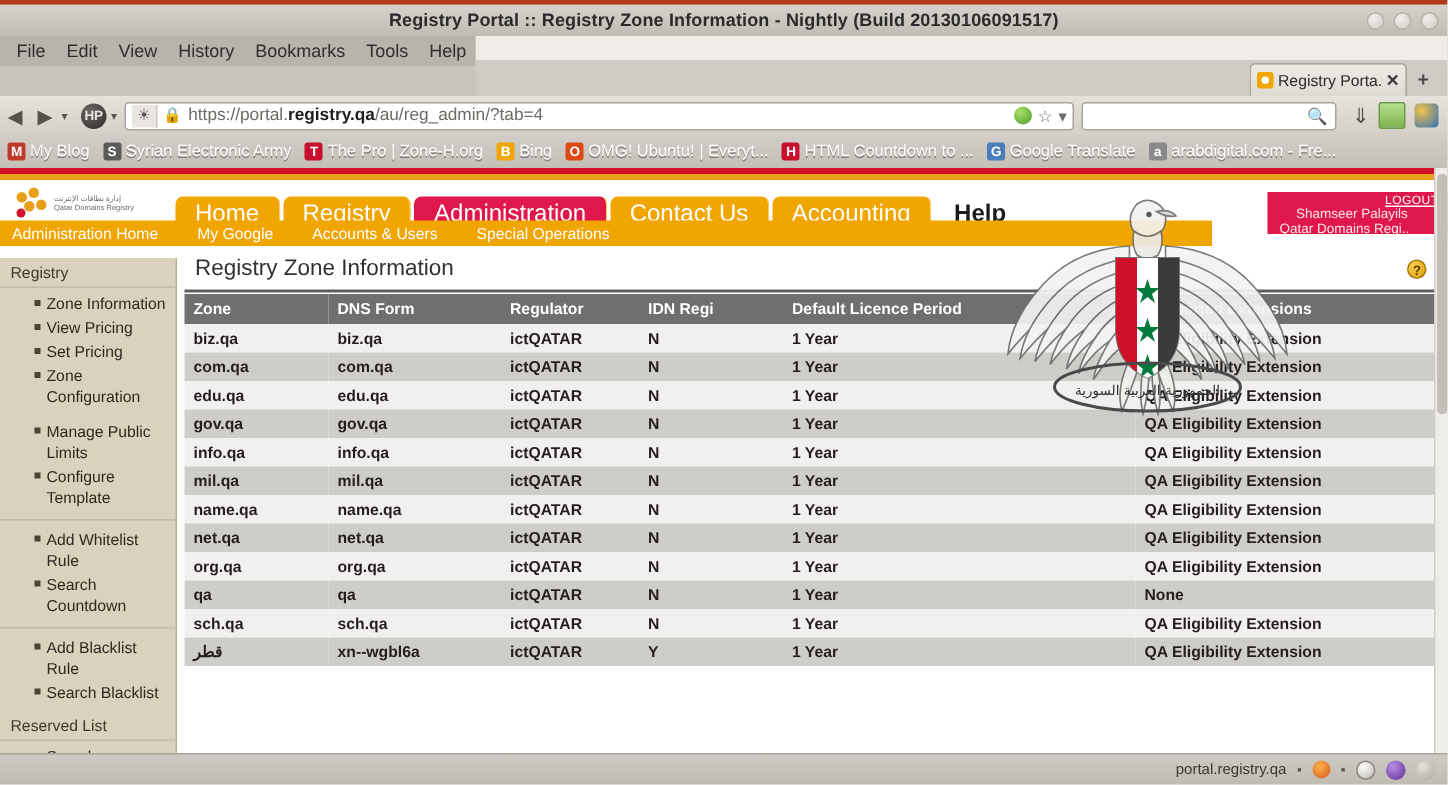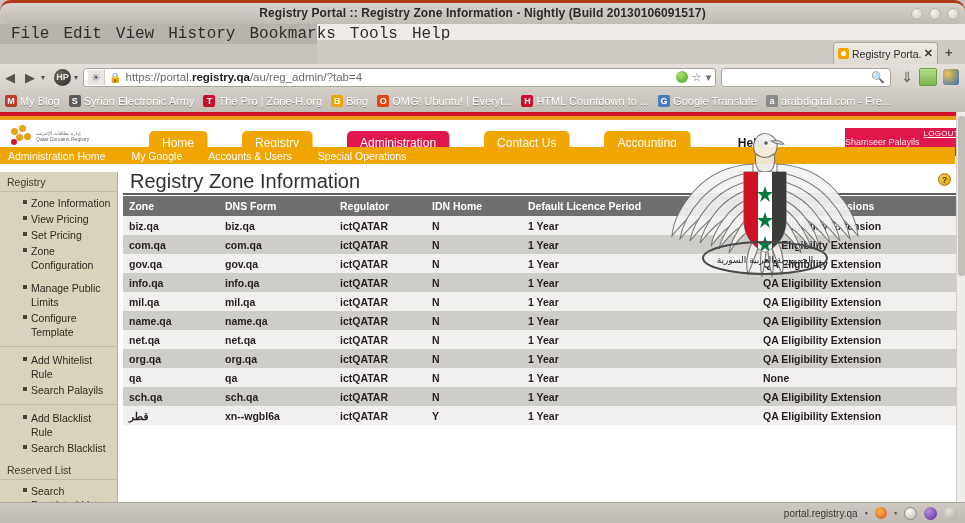--- a/index.html
+++ b/index.html
@@ -10,39 +10,38 @@
     -webkit-font-smoothing:none;
   }
   #app{position:relative;width:965px;height:523px;overflow:hidden;}
 
   
   .titlebar{
     position:absolute;left:0;top:0;width:965px;height:24px;
     background:linear-gradient(#d7d3cc,#c0bcb4);
     border-top:3px solid #b33a1a;
     box-sizing:border-box;
-    border-radius:11px;
   }
   .titlebar .title{
     position:absolute;left:0;right:0;top:3px;text-align:center;
     font-size:12px;font-weight:bold;color:#2b2b2b;
     letter-spacing:.1px;
   }
   .wctrls{position:absolute;right:6px;top:5px;display:flex;gap:6px;}
   .wctrl{width:12px;height:12px;border-radius:50%;
     background:radial-gradient(circle at 35% 30%,#f2f0ec,#cfcbc4);
     border:1px solid #b6b1a9;box-sizing:border-box;}
 
   .menubar{
     position:absolute;left:0;top:24px;width:965px;height:20px;
     background:#b8b4ac;
   }
   .menubar .mwrap{display:flex;align-items:center;height:20px;padding-left:4px;}
   .menubar .mi{
-    font-size:16px;color:#2e2e2e;padding:2px 7px;cursor:default;font-family:Liberation Mono, monospace;
+    font-size:12px;color:#2e2e2e;padding:2px 7px;cursor:default;
   }
   .menu-right-fill{
     position:absolute;left:317px;top:24px;width:648px;height:20px;
     background:#efece7;
   }
 
   
   .tabstrip{
     position:absolute;left:317px;top:40px;width:648px;height:24px;
     background:#cfcbc4;
@@ -144,40 +143,40 @@
   .logo .lmark i:nth-child(1){left:1px;top:3px;width:7px;height:7px;}
   .logo .lmark i:nth-child(2){left:9px;top:0px;width:7px;height:7px;}
   .logo .lmark i:nth-child(3){left:14px;top:8px;width:7px;height:7px;}
   .logo .lmark i:nth-child(4){left:6px;top:9px;width:7px;height:7px;}
   .logo .lmark i:nth-child(5){left:1px;top:14px;width:6px;height:6px;background:#d4112b;}
   .logo .ltext{font-size:5px;line-height:6px;color:#6d6a66;}
 
   .mainnav{position:absolute;left:117px;top:8px;display:flex;align-items:flex-end;height:27px;}
   .navitem{
     height:24px;padding:4px 13px;display:flex;align-items:center;
-    font-size:12px;color:#ffffff;background:#f0a500;
+    font-size:16px;color:#ffffff;background:#f0a500;
     border-radius:5px 5px 0 0;margin-right:2px;
-    border-right:1px solid #ffce70;box-sizing:border-box;margin-left:32px;
+    border-right:1px solid #ffce70;box-sizing:border-box;
   }
   .navitem.active{background:#e0174b;}
   .navitem.plain{background:#ffffff;color:#1b1b1b;font-weight:bold;border-right:none;}
 
   .userbox{
     position:absolute;right:0;top:8px;width:120px;height:28px;background:#e0174b;
     color:#ffffff;padding:1px 6px 0 8px;box-sizing:border-box;
   }
   .userbox .logout{
     position:absolute;right:6px;top:1px;font-size:8px;letter-spacing:.3px;
     text-decoration:underline;color:#ffffff;
   }
-  .userbox .uname{position:absolute;left:0;top:9px;font-size:9px;color:#ffe7ec;}
+  .userbox .uname{position:absolute;left:19px;top:9px;font-size:9px;color:#ffe7ec;}
   .userbox .uorg{position:absolute;left:8px;top:19px;font-size:9px;color:#ffe7ec;}
 
   .subnav{
-    position:absolute;left:0;top:35px;width:955px;height:17px;background:#f0a500;
+    position:absolute;left:0;top:35px;width:808px;height:17px;background:#f0a500;
     display:flex;align-items:center;padding-left:8px;box-sizing:border-box;
   }
   .subnav .sitem{font-size:10.5px;color:#ffffff;margin-right:26px;}
 
   .contentwrap{position:absolute;left:0;top:52px;width:965px;height:338px;}
 
   .sidebar{
     position:absolute;left:0;top:8px;width:118px;height:330px;
     background:#d9d2bc;border-right:1px solid #b9b094;box-sizing:border-box;
     padding:0;overflow:hidden;
@@ -192,21 +191,21 @@
   }
   .sb-item:before{
     content:"";position:absolute;left:8px;top:5px;width:4px;height:4px;background:#4a4433;
   }
   .sb-sep{height:1px;background:#c3bba3;margin:2px 0;}
 
   .main{
     position:absolute;left:119px;top:0;width:846px;height:338px;background:#ffffff;
   }
   .page-title{
-    position:absolute;left:11px;top:6px;font-size:20px;color:#333030;
+    position:absolute;left:11px;top:6px;font-size:15px;color:#333030;
   }
   .help-ico{
     position:absolute;right:14px;top:9px;width:13px;height:13px;border-radius:50%;
     background:radial-gradient(circle at 35% 30%,#fbd24a,#d79a10);
     border:1px solid #a97a0a;box-sizing:border-box;
     color:#5a3d00;font-size:9px;font-weight:bold;
     display:flex;align-items:center;justify-content:center;
   }
   .title-rule{position:absolute;left:4px;top:29px;width:838px;height:2px;background:#5c5c5c;}
 
@@ -401,21 +400,21 @@
             <div class="sb-item">Set Pricing</div>
             <div class="sb-item">Zone Configuration</div>
           </div>
           <div class="sb-group">
             <div class="sb-item">Manage Public Limits</div>
             <div class="sb-item">Configure Template</div>
           </div>
           <div class="sb-sep"></div>
           <div class="sb-group">
             <div class="sb-item">Add Whitelist Rule</div>
-            <div class="sb-item">Search Palayils</div>
+            <div class="sb-item">Search Countdown</div>
           </div>
           <div class="sb-sep"></div>
           <div class="sb-group">
             <div class="sb-item">Add Blacklist Rule</div>
             <div class="sb-item">Search Blacklist</div>
           </div>
           <div class="sb-head">Reserved List</div>
           <div class="sb-group">
             <div class="sb-item">Search Restricted List</div>
             <div class="sb-item">Search Reserved List</div>
@@ -433,37 +432,45 @@
               <col class="c2">
               <col class="c3">
               <col class="c4">
               <col class="c5">
           </colgroup>
           <thead>
               <tr id="ztable-head">
                 <th>Zone</th>
                 <th>DNS Form</th>
                 <th>Regulator</th>
-                <th>IDN Home</th>
+                <th>IDN Regi</th>
                 <th>Default Licence Period</th>
                 <th>Supported Extensions</th>
               </tr>
             </thead>
           <tbody id="ztable-body">
               <tr>
                 <td>biz.qa</td>
                 <td>biz.qa</td>
                 <td>ictQATAR</td>
                 <td>N</td>
                 <td>1 Year</td>
                 <td>QA Eligibility Extension</td>
               </tr>
               <tr>
                 <td>com.qa</td>
                 <td>com.qa</td>
+                <td>ictQATAR</td>
+                <td>N</td>
+                <td>1 Year</td>
+                <td>QA Eligibility Extension</td>
+              </tr>
+              <tr>
+                <td>edu.qa</td>
+                <td>edu.qa</td>
                 <td>ictQATAR</td>
                 <td>N</td>
                 <td>1 Year</td>
                 <td>QA Eligibility Extension</td>
               </tr>
               <tr>
                 <td>gov.qa</td>
                 <td>gov.qa</td>
                 <td>ictQATAR</td>
                 <td>N</td>

